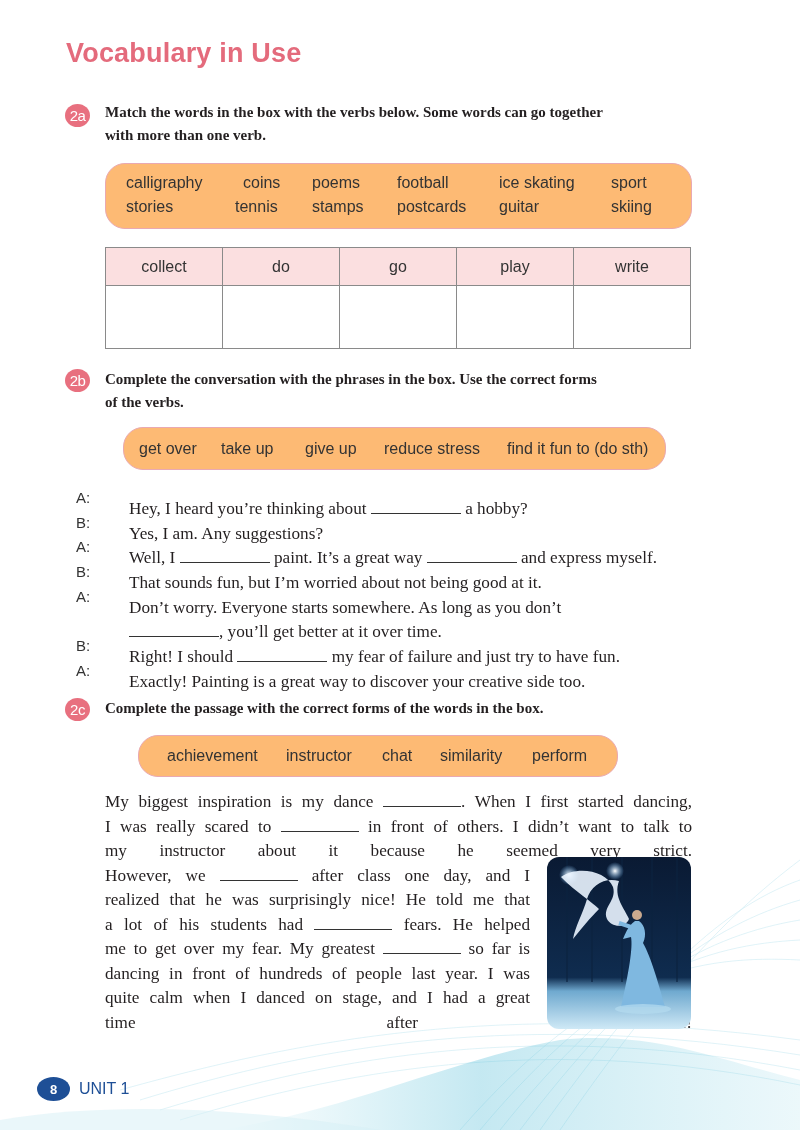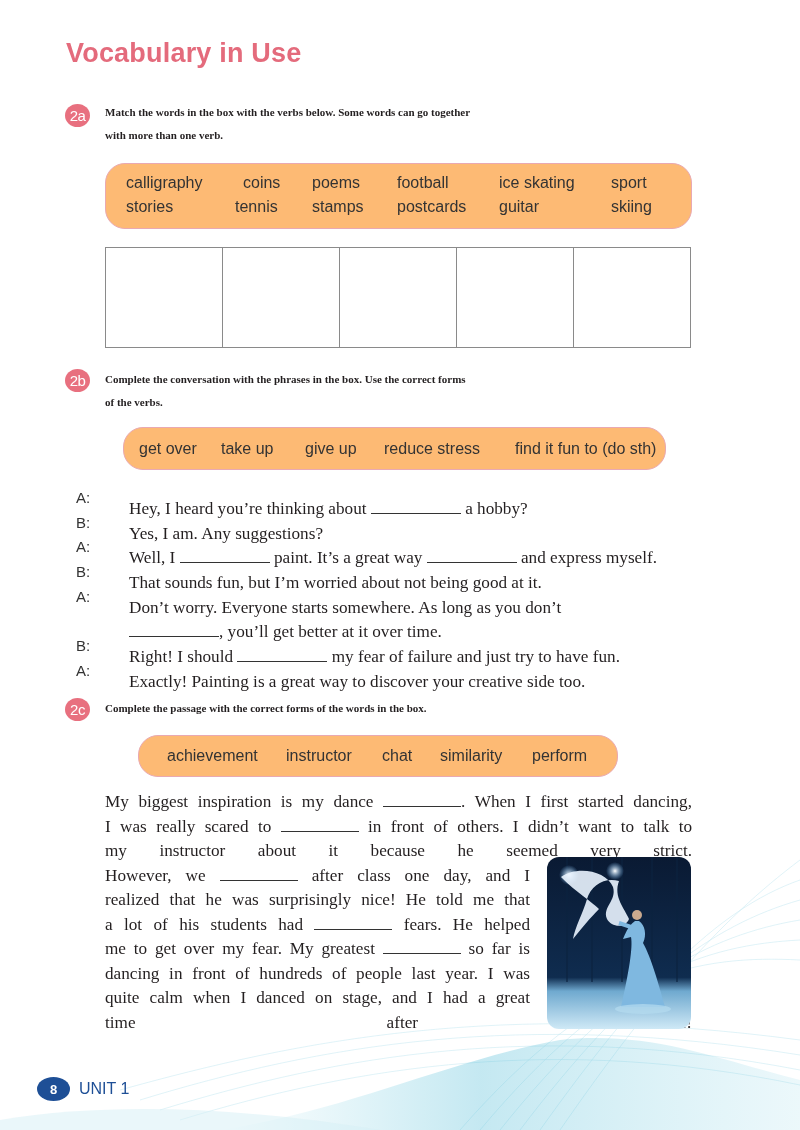--- a/index.html
+++ b/index.html
@@ -22,21 +22,21 @@
   }
 
   .badge {
     position: absolute; width: 25px; height: 23px; border-radius: 50%;
     background: #e8707f; color: #fff;
     font-family: "Liberation Sans", sans-serif; font-weight: normal; font-size: 15px;
     display: flex; align-items: center; justify-content: center; letter-spacing: -0.5px;
   }
   .instruction {
     position: absolute; left: 105px; width: 600px;
-    font-family: "Liberation Serif", serif; font-weight: bold; font-size: 11px; line-height: 23px;
+    font-family: "Liberation Serif", serif; font-weight: bold; font-size: 15px; line-height: 23px;
     color: #231f20;
   }
 
   .word-box {
     position: absolute; border: 1.5px solid #e9a9b2; border-radius: 20px; background: #fdba74;
     font-family: "Liberation Sans", sans-serif; font-size: 16px; color: #333;
   }
   .wb-word { position: absolute; white-space: nowrap; }
 
   .verb-table {
@@ -125,20 +125,27 @@
     <span class="wb-word" style="left:20px; top:34px;">stories</span>
     <span class="wb-word" style="left:129px; top:34px;">tennis</span>
     <span class="wb-word" style="left:206px; top:34px;">stamps</span>
     <span class="wb-word" style="left:291px; top:34px;">postcards</span>
     <span class="wb-word" style="left:393px; top:34px;">guitar</span>
     <span class="wb-word" style="left:505px; top:34px;">skiing</span>
   </div>
 
   <table class="verb-table">
     <tbody>
+        <tr>
+      <th>collect</th>
+      <th>do</th>
+      <th>go</th>
+      <th>play</th>
+      <th>write</th>
+    </tr>
     <tr>
       <td></td>
       <td></td>
       <td></td>
       <td></td>
       <td></td>
     </tr>
   </tbody>
     </table>
 
@@ -146,21 +153,21 @@
   <div class="instruction" style="top:368px;">
     <div>Complete the conversation with the phrases in the box. Use the correct forms</div>
     <div>of the verbs.</div>
   </div>
 
   <div class="word-box" style="left:123px; top:427px; width:543px; height:43px;">
     <span class="wb-word" style="left:15px; top:12px;">get over</span>
     <span class="wb-word" style="left:97px; top:12px;">take up</span>
     <span class="wb-word" style="left:181px; top:12px;">give up</span>
     <span class="wb-word" style="left:260px; top:12px;">reduce stress</span>
-    <span class="wb-word" style="left:383px; top:12px;margin-left:8px;">find it fun to (do sth)</span>
+    <span class="wb-word" style="left:383px; top:12px;">find it fun to (do sth)</span>
   </div>
 
   <div class="dialog">
     <div class="dline">
       <span class="speaker">A:</span>
       <span class="dtext"><span>Hey, I heard you’re thinking about</span> <span class="blank b-long"></span> <span>a hobby?</span></span>
     </div>
     <div class="dline">
       <span class="speaker">B:</span>
       <span class="dtext">Yes, I am. Any suggestions?</span>

